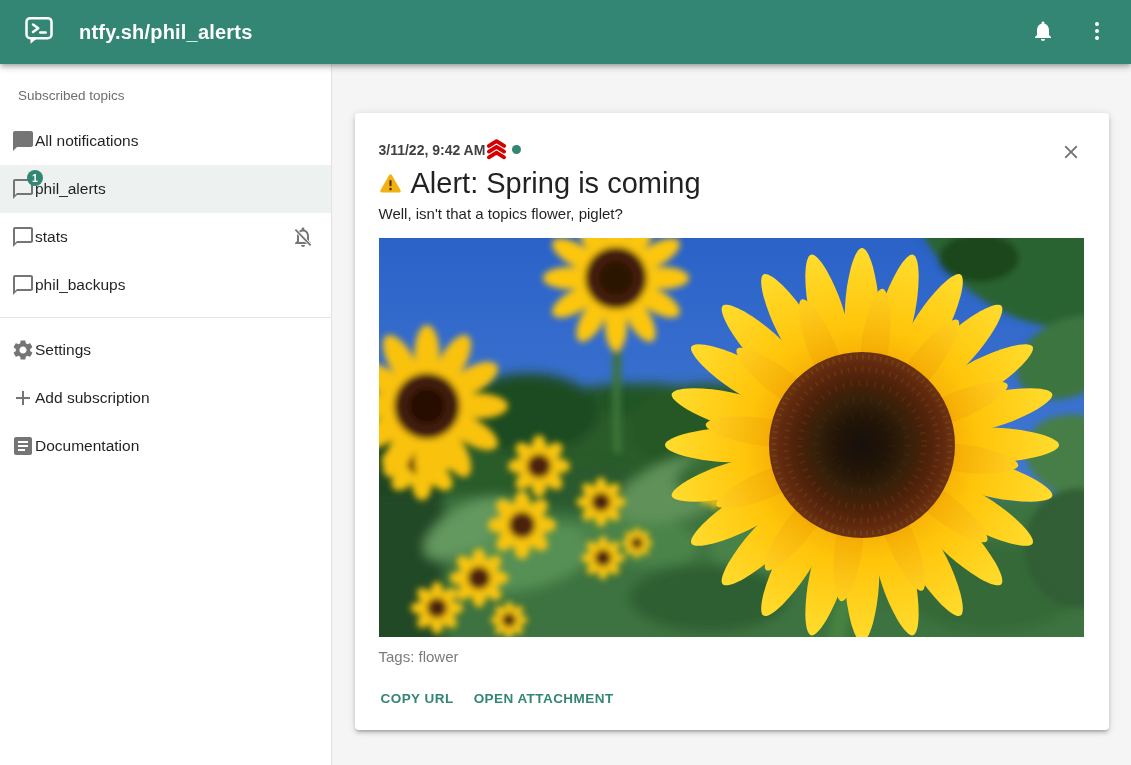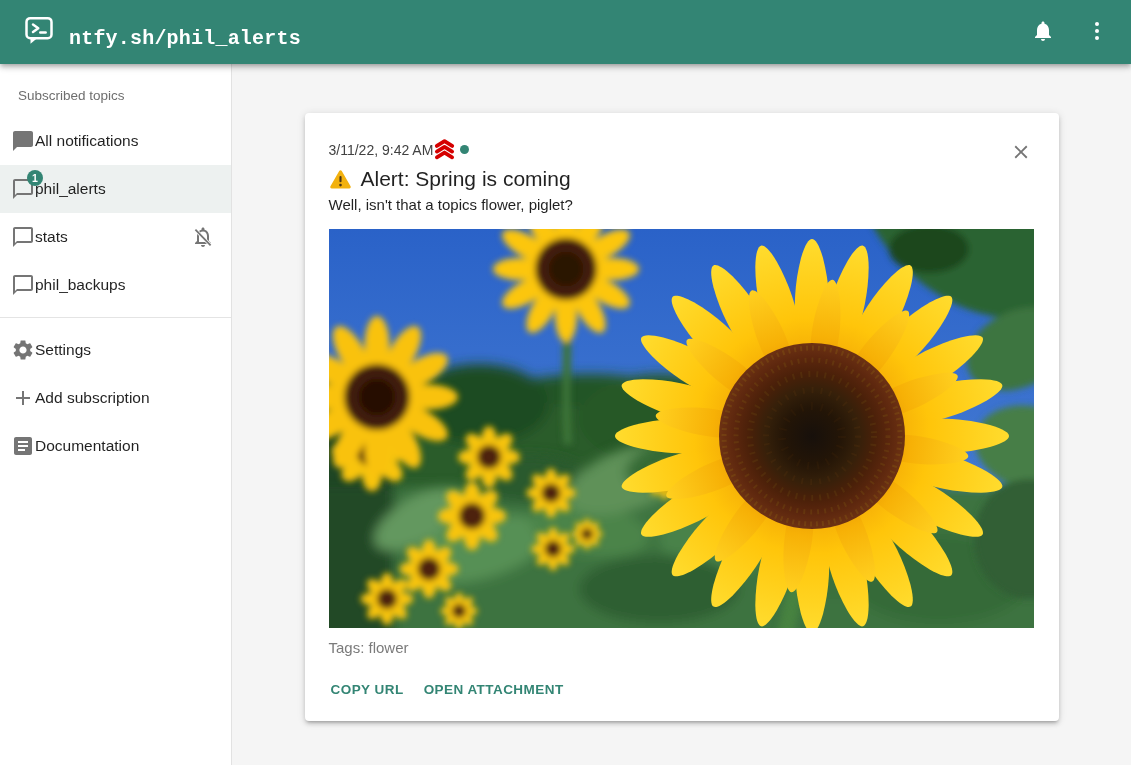--- a/index.html
+++ b/index.html
@@ -3,52 +3,52 @@
 <meta charset="utf-8">
 <style>
   * { box-sizing: border-box; margin: 0; padding: 0; }
   html,body { width:1131px; height:765px; overflow:hidden; }
   body { font-family:"Liberation Sans", sans-serif; background:#f5f5f5; color:rgba(0,0,0,.87); }
 
   
   .appbar { height:64px; background:#338574; color:#fff; display:flex; align-items:center;
             justify-content:space-between; padding:0 14px 0 24px; position:relative; z-index:20;
             box-shadow:0 2px 4px -1px rgba(0,0,0,.2), 0 4px 5px 0 rgba(0,0,0,.14), 0 1px 10px 0 rgba(0,0,0,.12); }
-  .appbar-left { display:flex; align-items:flex-end; gap:15px;font-family:Liberation Mono, monospace; }
+  .appbar-left { display:flex; align-items:center; gap:25px; }
   .appbar-title { font-size:20px; font-weight:600; letter-spacing:.2px; }
   .appbar-right { display:flex; align-items:center; gap:14px; }
   .iconbtn { width:40px; height:40px; border:none; background:transparent; border-radius:50%;
              display:flex; align-items:center; justify-content:center; cursor:pointer; color:#fff; }
 
   
   .shell { display:flex; height:701px; }
 
   
-  .sidebar { width:232px; background:#fff; border-right:1px solid #e2e2e2; padding-top:8px; flex:none; }
+  .sidebar { width:332px; background:#fff; border-right:1px solid #e2e2e2; padding-top:8px; flex:none; }
   .subheader { padding:16px 18px 14px; font-size:13.5px; color:#6e6e6e; }
   .nav-item { height:48px; display:flex; align-items:center; gap:0; padding:0 16px 0 11px;
               font-size:15.5px; color:rgba(0,0,0,.87); cursor:pointer; }
   .nav-item.selected { background:#edf1f0; }
   .nav-item .ic { width:24px; height:24px; color:#757575; position:relative; flex:none; }
   .nav-item .ic svg { display:block; }
   .badge { position:absolute; top:-7px; right:-8px; min-width:16px; height:16px; border-radius:9px;
            background:#338574; color:#fff; font-size:10.5px; font-weight:bold; line-height:16px;
            text-align:center; padding:0 3px; }
   .right-ic { margin-left:auto; width:24px; height:24px; color:#757575; }
   .divider { border:none; border-top:1px solid #e4e4e4; margin:8px 0; }
 
   
   .main { flex:1; display:flex; justify-content:center; align-items:flex-start; padding-top:49px; background:#f5f5f5; }
   .card { position:relative; width:754px; background:#fff; border-radius:4px; padding:26px 24px 14px;
           box-shadow:0 3px 3px -2px rgba(0,0,0,.2), 0 3px 4px 0 rgba(0,0,0,.14), 0 1px 8px 0 rgba(0,0,0,.12); }
   .close-btn { position:absolute; top:24px; right:22px; width:32px; height:32px; border:none;
                background:transparent; color:#757575; cursor:pointer; display:flex; align-items:center; justify-content:center; }
-  .meta { display:flex; align-items:center; gap:0; font-size:14px; color:#414141; }
+  .meta { display:flex; align-items:center; gap:0; font-size:14px; color:#414141;font-weight:bold; }
   .dot { width:9px; height:9px; border-radius:50%; background:#338574; margin-left:4px; }
-  .card-title { display:flex; align-items:center; gap:9px; font-size:21px; font-weight:400;
+  .card-title { display:flex; align-items:center; gap:9px; font-size:29px; font-weight:400;
                 color:rgba(0,0,0,.87); margin:7px 0 5px; }
   .card-body { font-size:15px; color:rgba(0,0,0,.87); margin-bottom:16px; }
   .photo { width:705px; height:399px; display:block; }
   .tags { margin-top:11px; font-size:15px; color:#7b7b7b; }
   .actions { margin-top:16px; display:flex; gap:16px; }
   .text-btn { border:none; background:transparent; color:#338574; font-family:inherit; font-size:13.5px;
               font-weight:bold; letter-spacing:.45px; padding:10px 2px; cursor:pointer; border-radius:4px; }
 </style>
 </head>
 <body>

